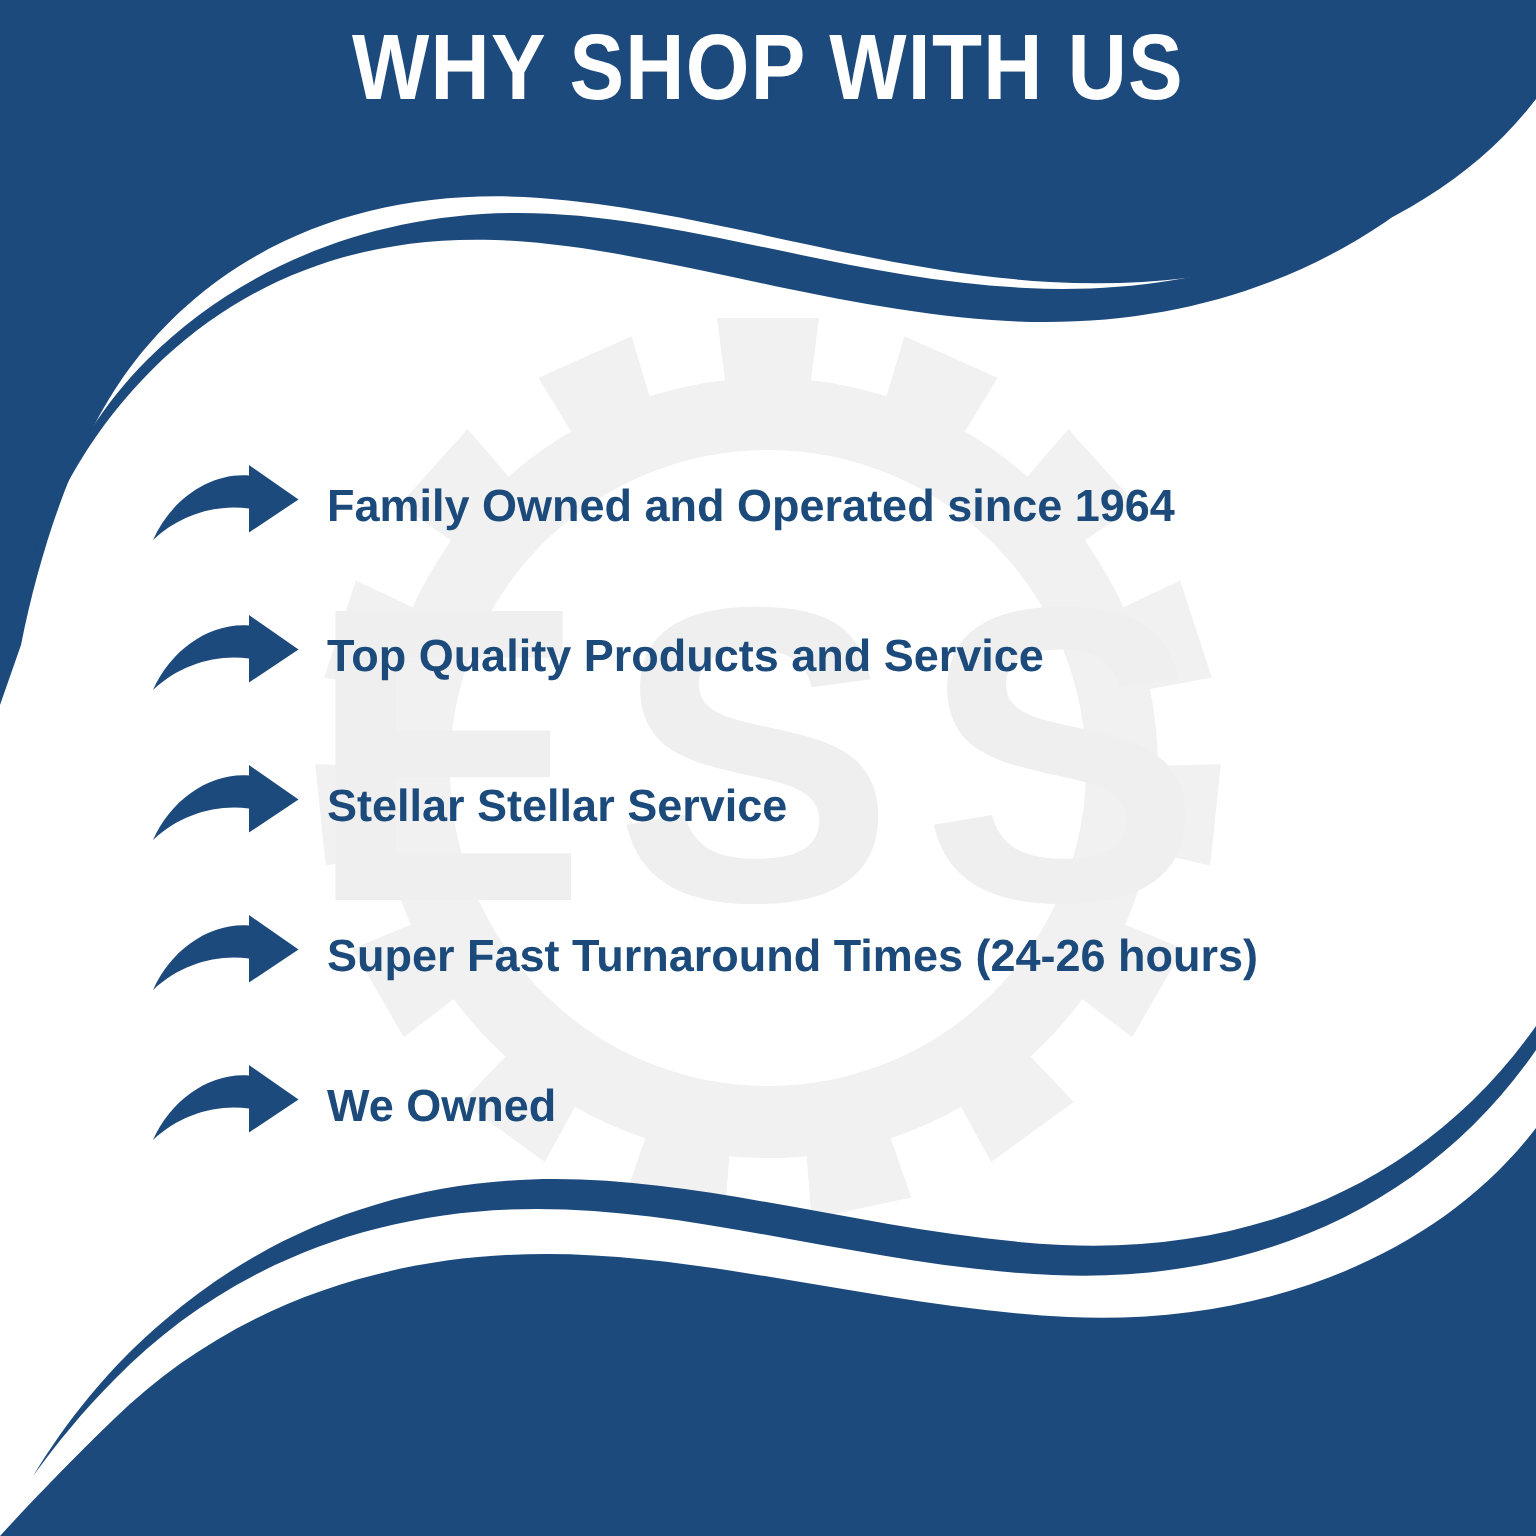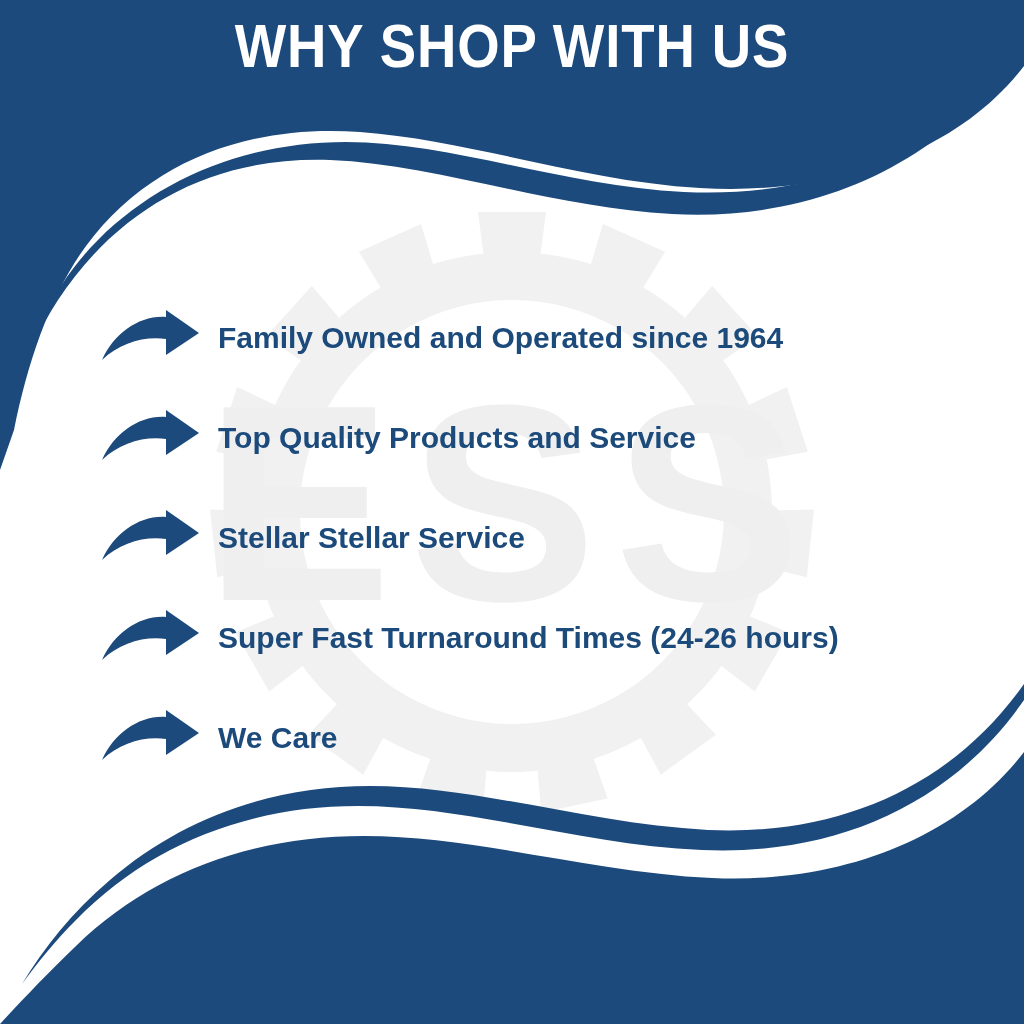--- a/index.html
+++ b/index.html
@@ -245,17 +245,17 @@
 
     <div class="feature-row">
       <span class="arrow-wrap">
         <svg width="100" height="58" viewBox="0 0 100 58" aria-hidden="true">
           <path fill="#1d4a7c" d="M 2 51
             C 14 24, 40 6, 66 8
             L 66 1 L 99 24 L 66 46 L 66 30
             C 44 27, 20 34, 2 51 Z"></path>
         </svg>
       </span>
-      <span class="feature-text">We Care</span>
+      <span class="feature-text">We Owned</span>
     </div>
 
   </div>
 </div>
 
 </body></html>

